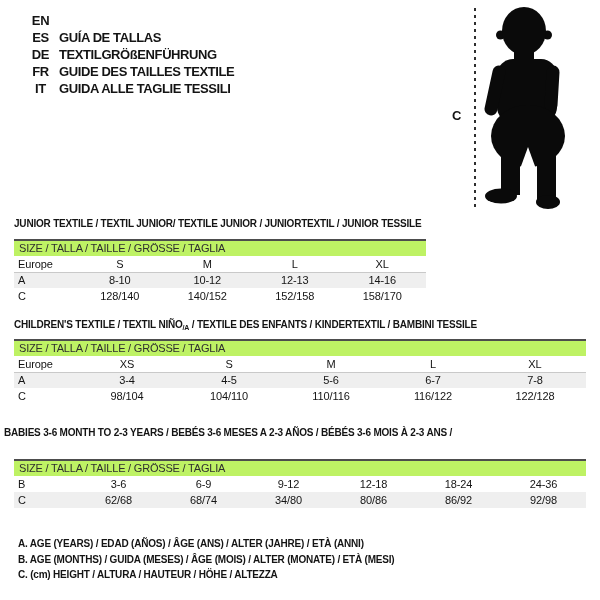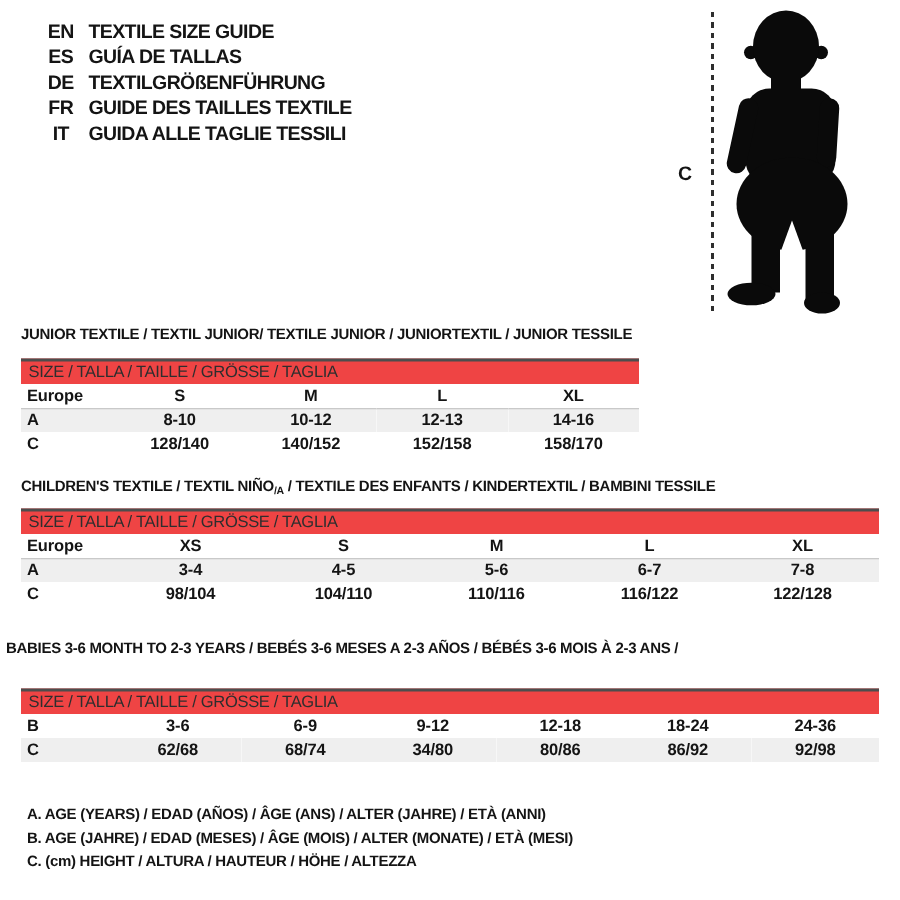--- a/index.html
+++ b/index.html
@@ -27,49 +27,48 @@
 
   
   .sec-title { font-weight:700; font-size:10px; letter-spacing:-0.2px; line-height:15px; white-space:nowrap; }
   #title1 { top:216px; left:14px; }
   #title2 { top:317px; left:14px; }
   #title3 { top:425px; left:4px; }
   .subsc { font-size:7px; vertical-align:-2px; }
 
   
   .size-bar {
-    height:17px; background:#ef4444; border-top:2px solid #4d4d4d;
+    height:17px; background:#bef264; border-top:2px solid #4d4d4d;
     font-size:11px; line-height:14px; padding-left:5px; color:#2e2e2e; letter-spacing:-0.2px;
   }
   #bar1 { top:239px; left:14px; width:412px; }
   #bar2 { top:339px; left:14px; width:572px; }
   #bar3 { top:459px; left:14px; width:572px; }
 
   
   table { border-collapse:collapse; table-layout:fixed; font-size:11px; color:#141414; }
   #table1 { top:256px; left:14px; width:412px; }
   #table2 { top:356px; left:14px; width:572px; }
   #table3 { top:476px; left:14px; width:572px; }
-  td { height:16px; text-align:center; font-weight:700; letter-spacing:-0.1px; overflow:hidden; white-space:nowrap; }
+  td { height:16px; text-align:center; font-weight:400; letter-spacing:-0.1px; overflow:hidden; white-space:nowrap; }
   td.rl { text-align:left; padding-left:4px; }
   col.label { width:62px; }
   tr.hdr td { border-bottom:1px solid #c9c9c9; }
   tr.shade { background:#efefef; }
 
   
   .legend { left:18px; top:536px; }
   .legend-line { font-weight:700; font-size:10px; letter-spacing:-0.2px; line-height:15.5px; white-space:nowrap; }
 </style>
 </head>
 <body>
 
 <div class="abs lang-list">
   <div class="lang-row">
     <span class="lang-code">EN</span>
-    <span class="lang-label">TEXTILE SIZE GUIDE</span>
   </div>
   <div class="lang-row">
     <span class="lang-code">ES</span>
     <span class="lang-label">GUÍA DE TALLAS</span>
   </div>
   <div class="lang-row">
     <span class="lang-code">DE</span>
     <span class="lang-label">TEXTILGRÖßENFÜHRUNG</span>
   </div>
   <div class="lang-row">
@@ -207,15 +206,15 @@
     <td>34/80</td>
     <td>80/86</td>
     <td>86/92</td>
     <td>92/98</td>
   </tr>
 </tbody>
   </table>
 
 <div class="abs legend">
   <div class="legend-line">A. AGE (YEARS) / EDAD (AÑOS) / ÂGE (ANS) / ALTER (JAHRE) / ETÀ (ANNI)</div>
-  <div class="legend-line">B. AGE (JAHRE) / EDAD (MESES) / ÂGE (MOIS) / ALTER (MONATE) / ETÀ (MESI)</div>
+  <div class="legend-line">B. AGE (MONTHS) / GUIDA (MESES) / ÂGE (MOIS) / ALTER (MONATE) / ETÀ (MESI)</div>
   <div class="legend-line">C. (cm) HEIGHT / ALTURA / HAUTEUR / HÖHE / ALTEZZA</div>
 </div>
 
 </body></html>

